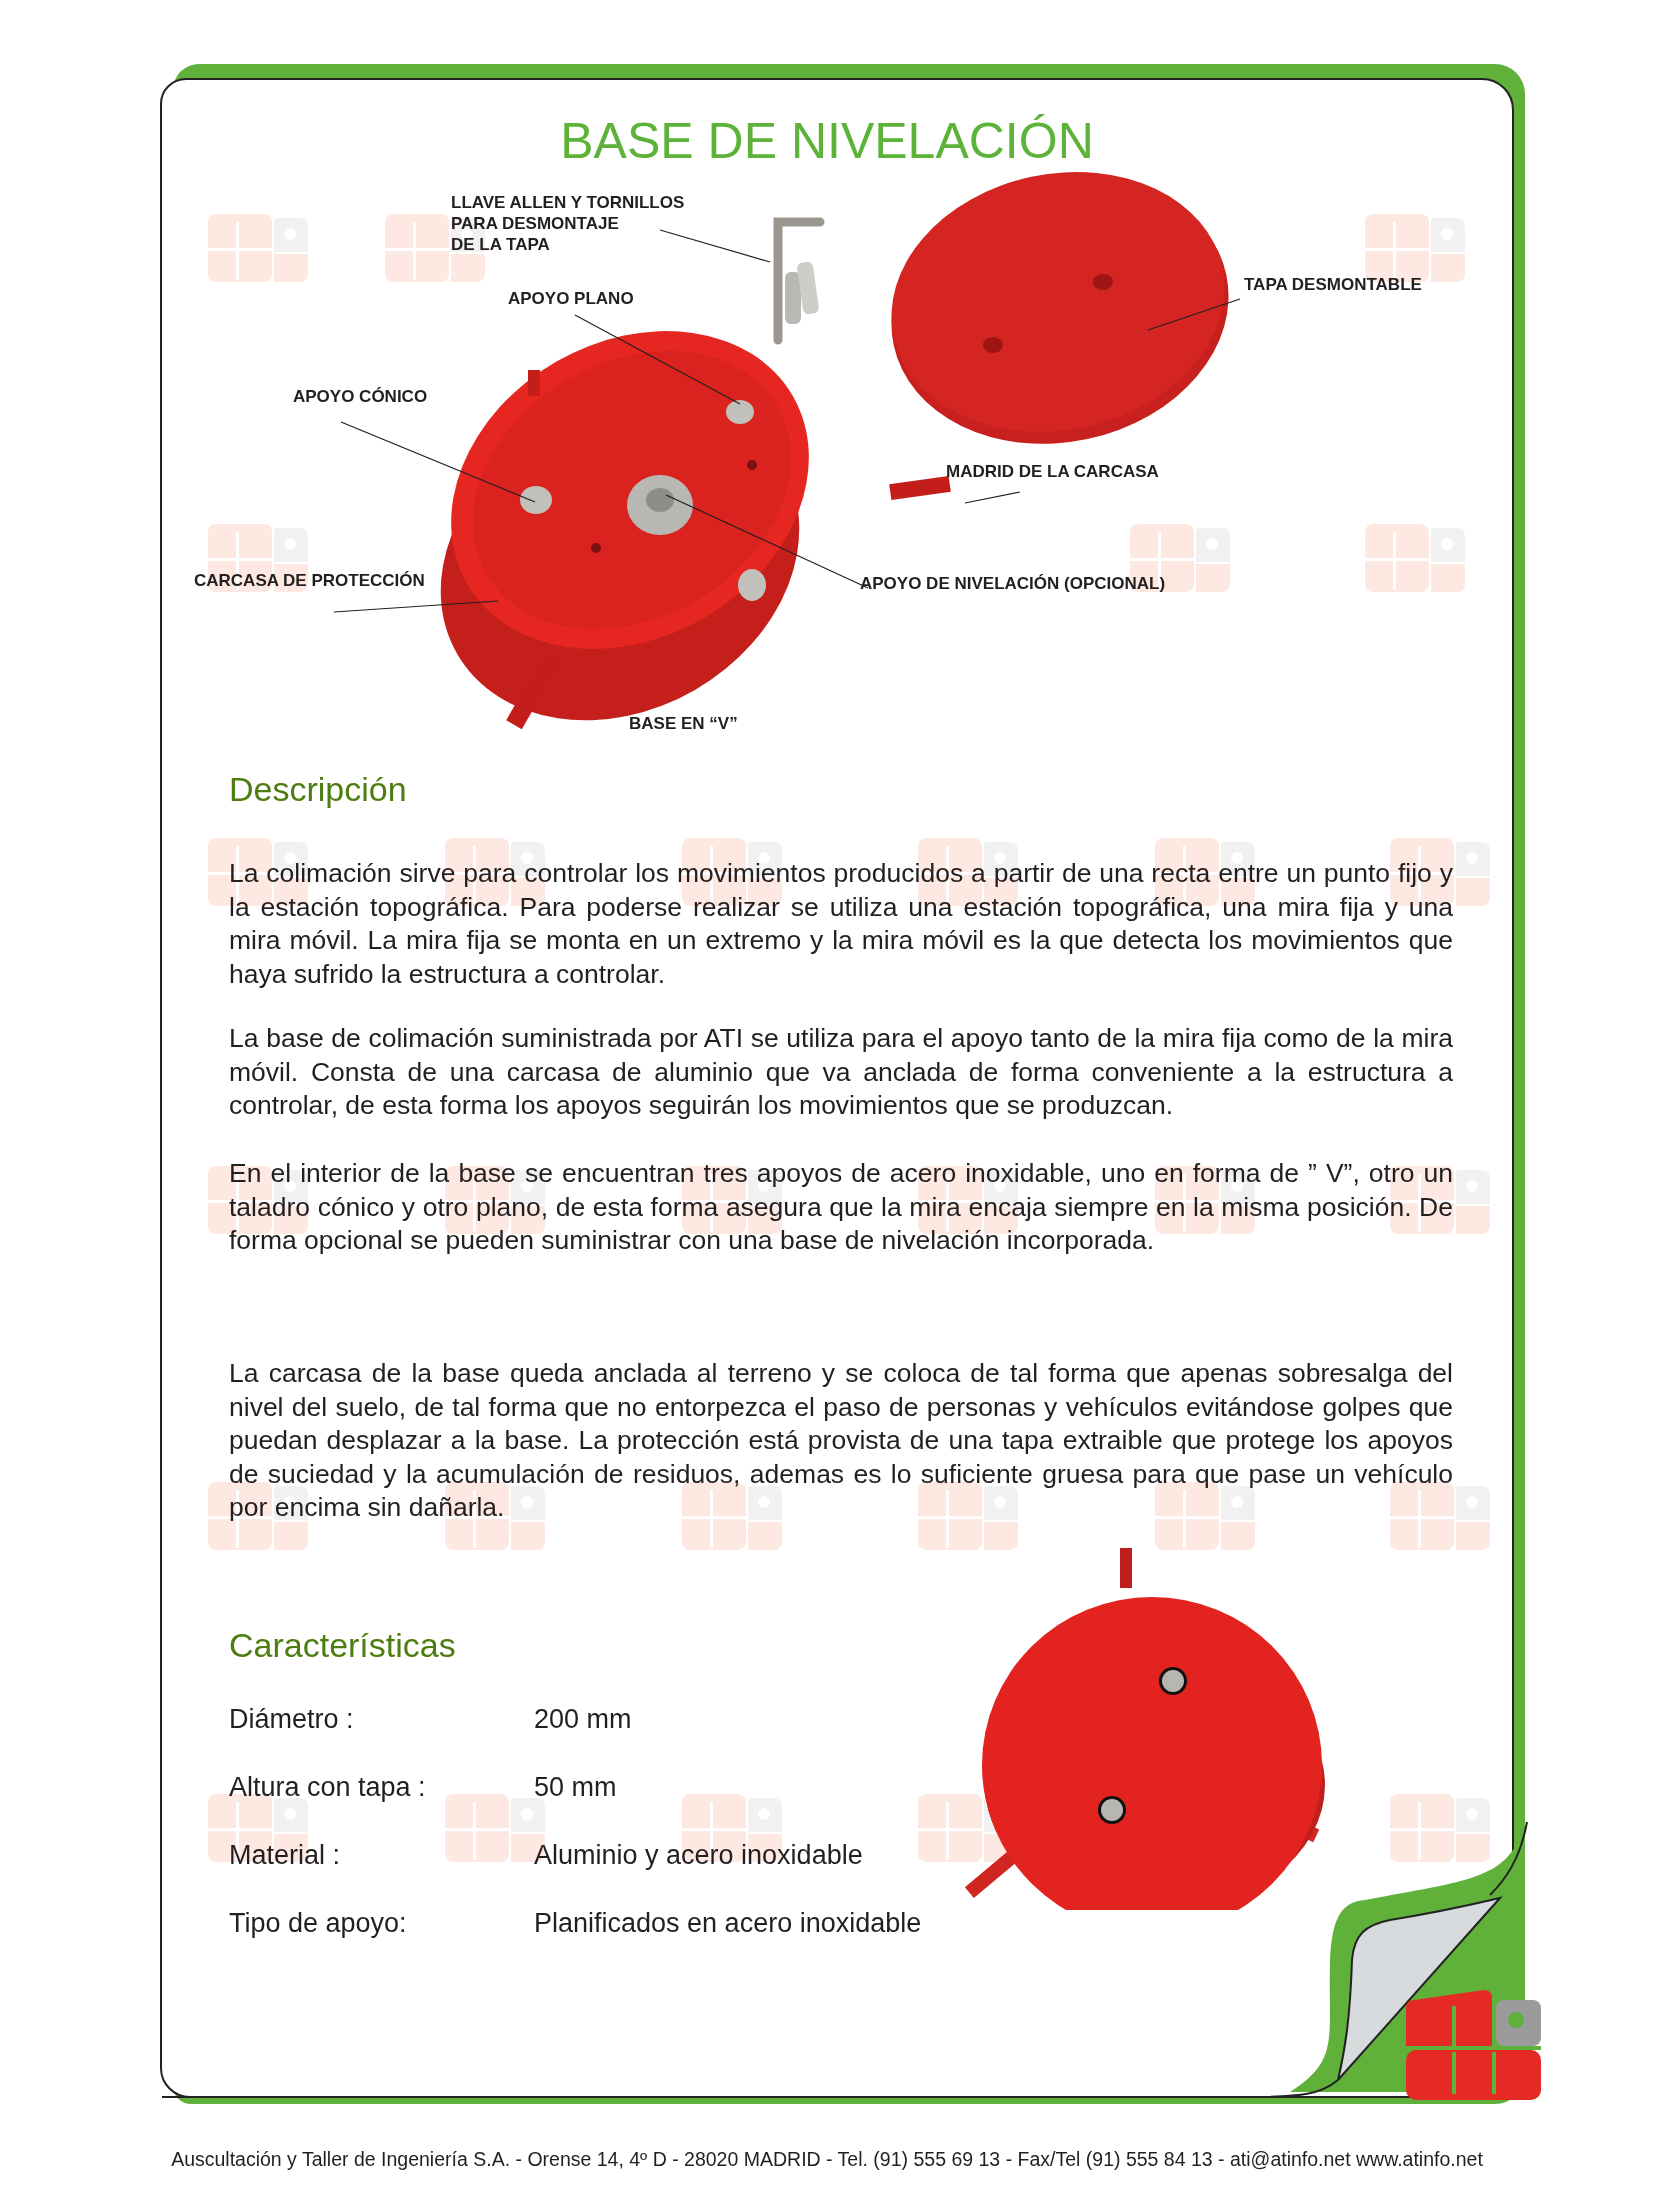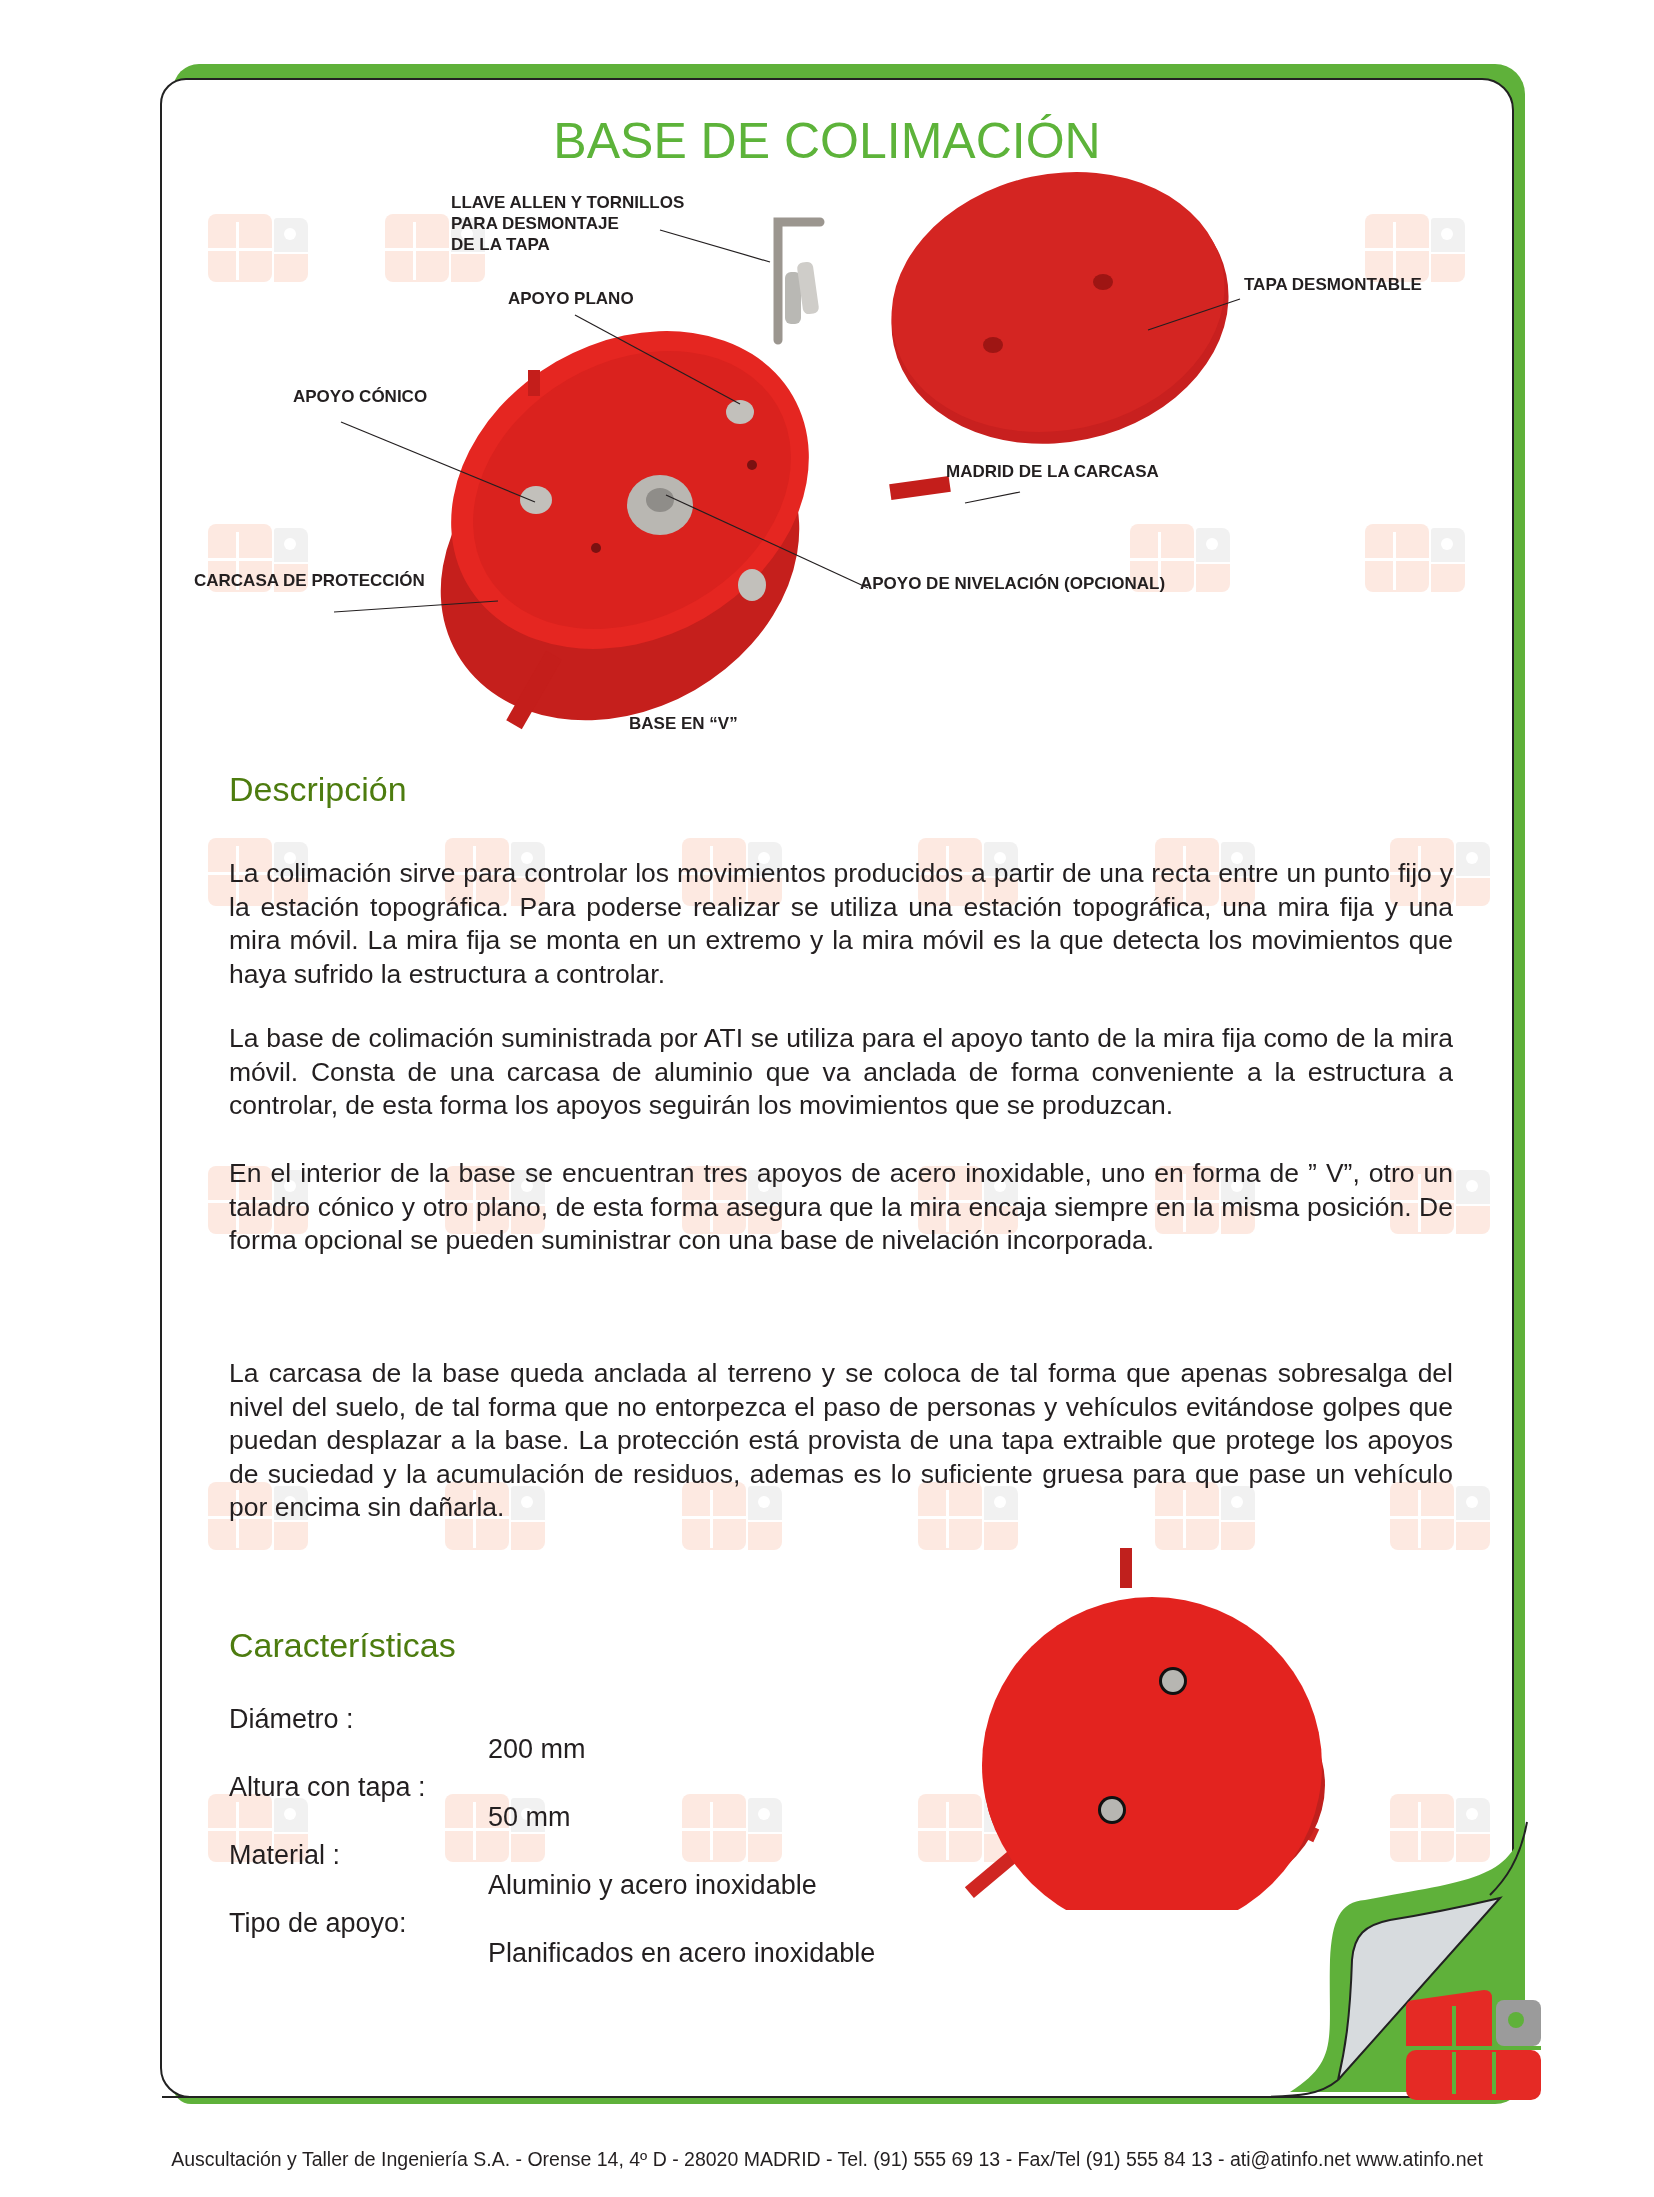--- a/index.html
+++ b/index.html
@@ -31,21 +31,21 @@
   .callout { position:absolute; font-size:17px; font-weight:bold; color:#231f20; line-height:21px; white-space:nowrap; }
 
   
   .photo { position:absolute; }
 
   
   .h2 { position:absolute; left:229px; font-size:34px; color:#4d7c0f; }
   .para { position:absolute; left:229px; width:1224px; font-size:26.5px; line-height:33.5px;
           text-align:justify; color:#231f20; }
   .spec-label { position:absolute; left:229px; font-size:27px; color:#231f20; }
-  .spec-value { position:absolute; left:488px; font-size:27px; color:#231f20;margin-top:30px; }
+  .spec-value { position:absolute; left:534px; font-size:27px; color:#231f20; }
 
   .footer { position:absolute; left:0; width:1654px; top:2148px; text-align:center;
             font-size:19.5px; color:#231f20; }
 
   .logo { position:absolute; left:1396px; top:1990px; width:145px; height:110px; }
 </style>
 </head>
 <body>
 
 <div class="frame-green"></div>
@@ -286,21 +286,21 @@
   <div class="wm" style="left:1390px;top:1790px">
       <div class="r1"></div>
       <div class="g1"></div>
       <div class="dot"></div>
       <div class="r2"></div>
       <div class="l1"></div>
       <div class="l2"></div>
     </div>
 </div>
 
-<div class="title">BASE DE COLIMACIÓN</div>
+<div class="title">BASE DE NIVELACIÓN</div>
 
 <svg class="photo" style="left:0;top:0" width="1654" height="780" viewBox="0 0 1654 780">
 
   <ellipse cx="1060" cy="310" rx="170" ry="132" transform="rotate(-12 1060 310)" fill="#c8201f"></ellipse>
   <ellipse cx="1058" cy="302" rx="168" ry="128" transform="rotate(-12 1058 302)" fill="#d42522"></ellipse>
   <ellipse cx="1103" cy="282" rx="10" ry="8" fill="#9e1513"></ellipse>
   <ellipse cx="993" cy="345" rx="10" ry="8" fill="#9e1513"></ellipse>
 
   <path d="M778 340 L778 222 L820 222" stroke="#9b968f" stroke-width="9" fill="none" stroke-linecap="round"></path>
   <rect x="785" y="272" width="16" height="52" rx="6" fill="#b9b8b4"></rect>

